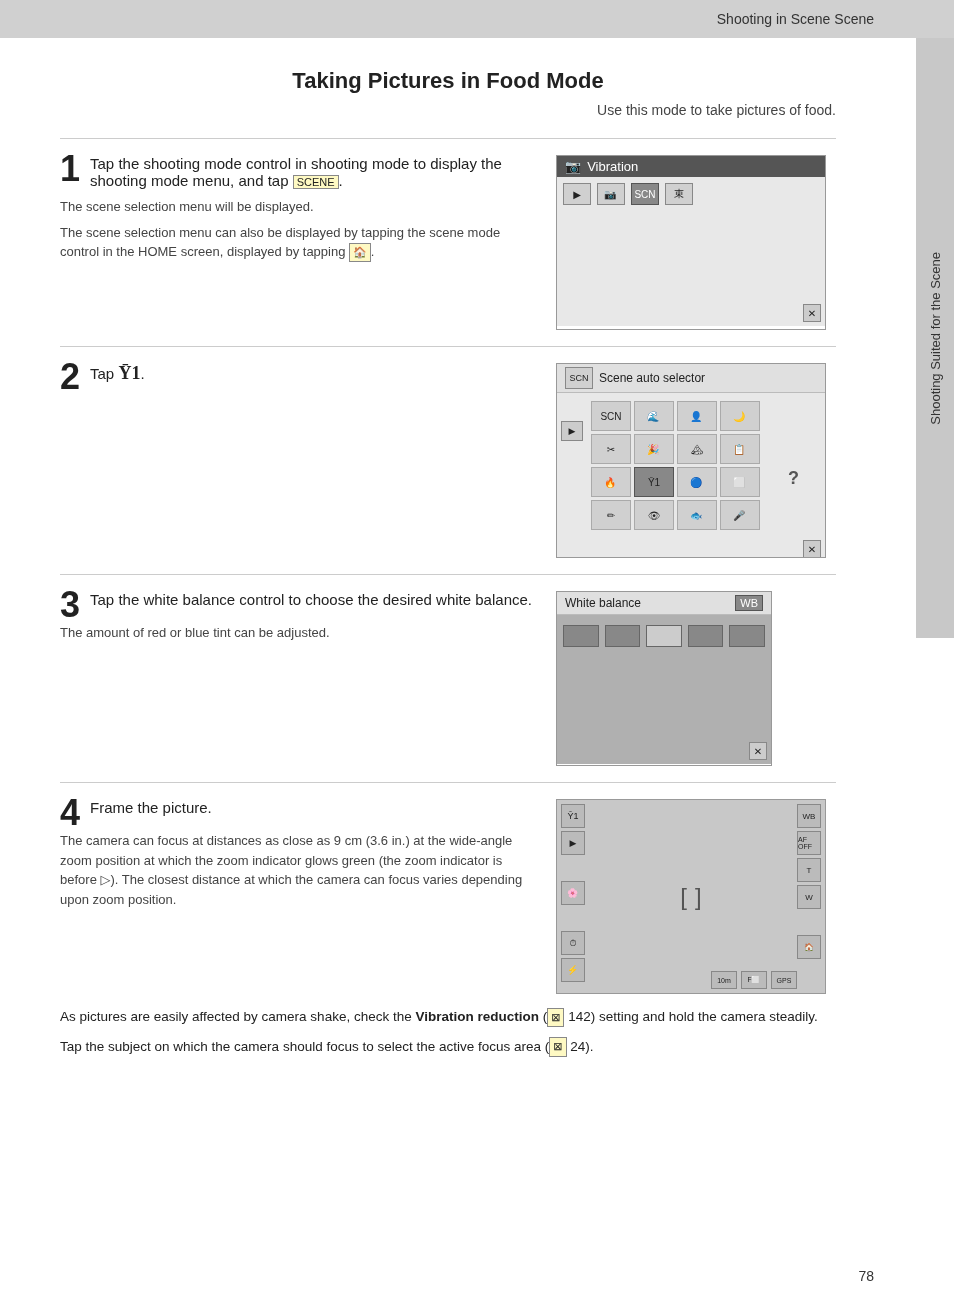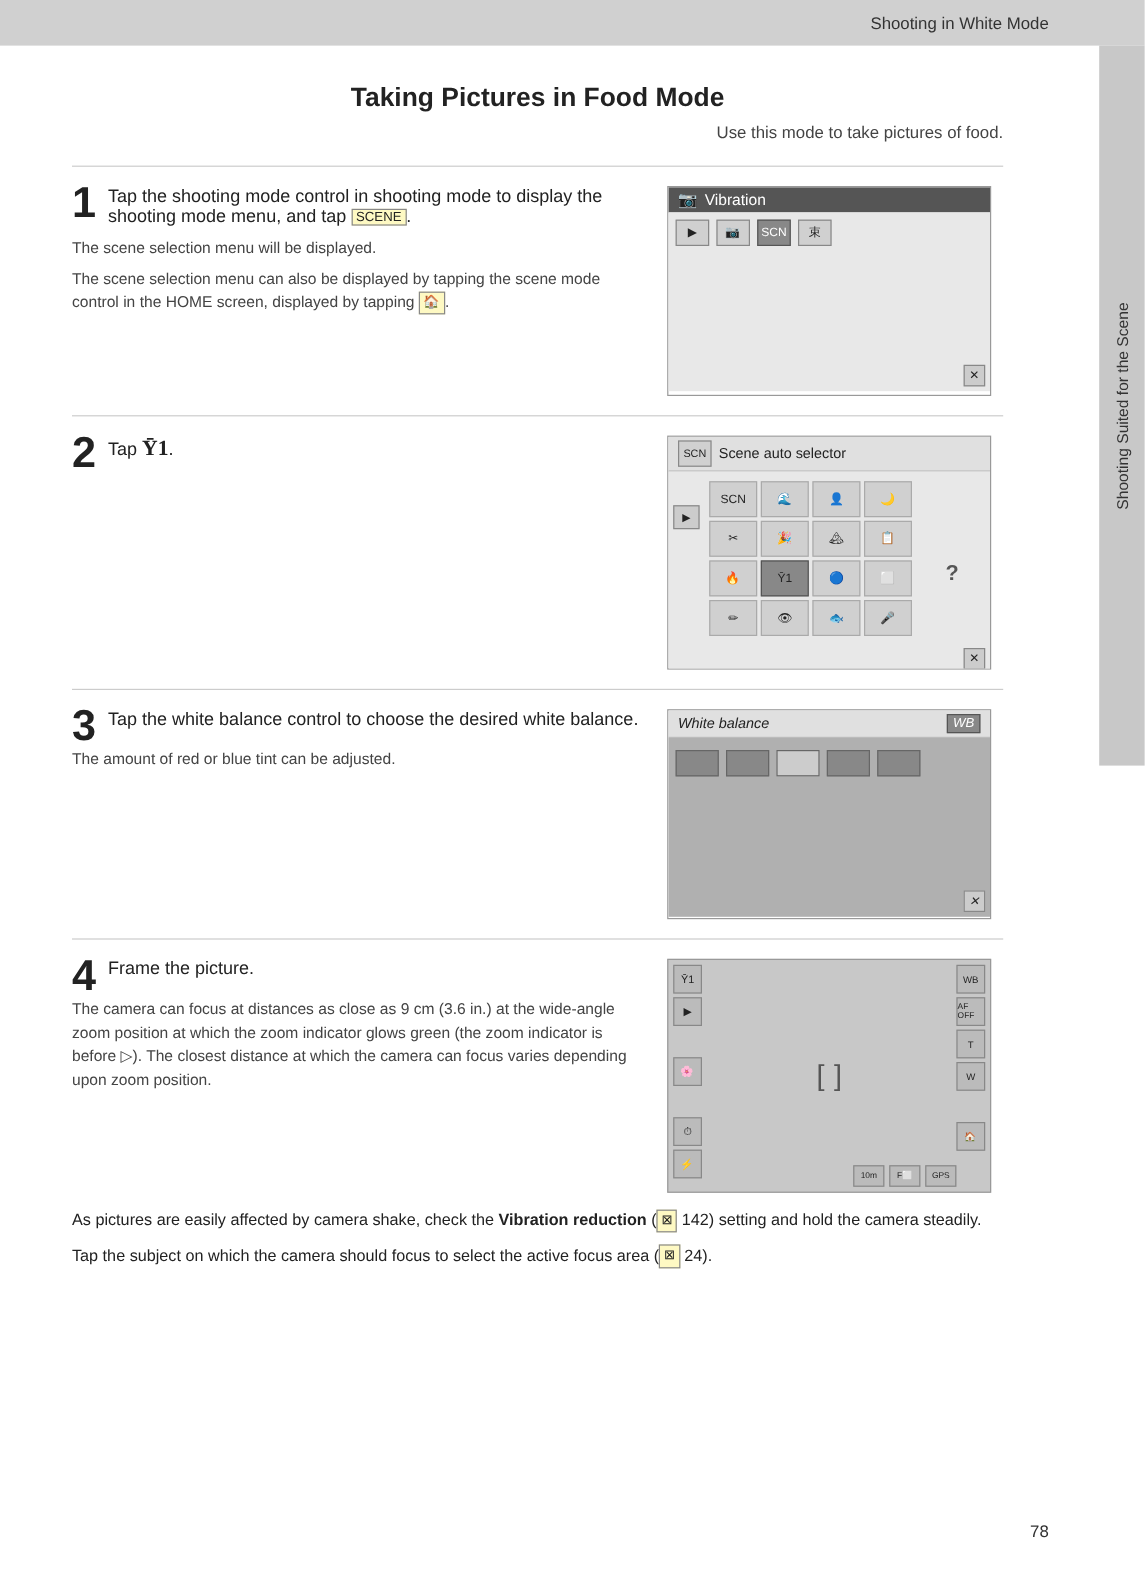--- a/index.html
+++ b/index.html
@@ -255,23 +255,22 @@
       border: 1px solid #888;
       background: #ccc;
       display: flex;
       align-items: center;
       justify-content: center;
       font-size: 10px;
     }
 
     
     .cam3 {
-      width: 270px;
+      width: 216px;
       height: 175px;
-      font-style: italic;
     }
     .cam3-topbar {
       background: #e0e0e0;
       color: #222;
       font-size: 12px;
       padding: 3px 8px;
       display: flex;
       align-items: center;
       justify-content: space-between;
       border-bottom: 1px solid #bbb;
@@ -409,21 +408,21 @@
       line-height: 1.6;
     }
     .step4-notes p {
       margin-bottom: 8px;
     }
   </style>
 </head>
 <body>
 
 <div class="header-bar">
-  <span>Shooting in White Mode</span>
+  <span>Shooting in Scene Scene</span>
 </div>
 
 <div class="sidebar-tab">
   <span class="sidebar-tab-text">Shooting Suited for the Scene</span>
 </div>
 
 <div class="main-content">
 
   <h1 class="page-title">Taking Pictures in Food Mode</h1>
   <p class="page-subtitle">Use this mode to take pictures of food.</p>

